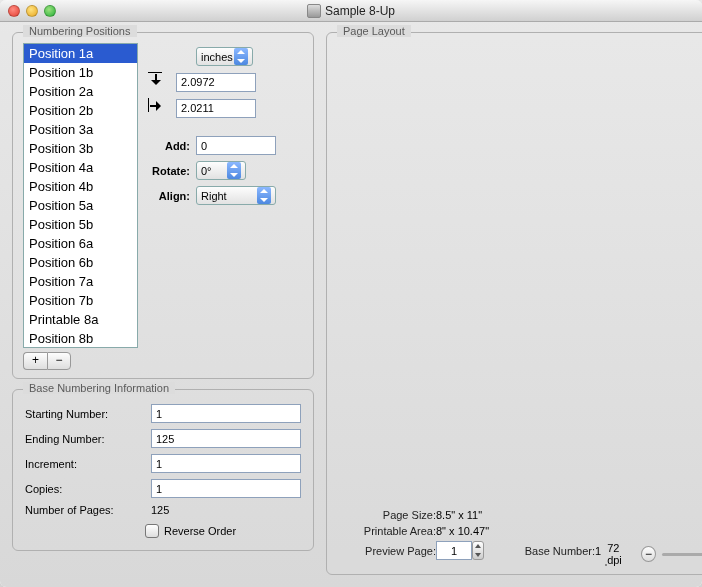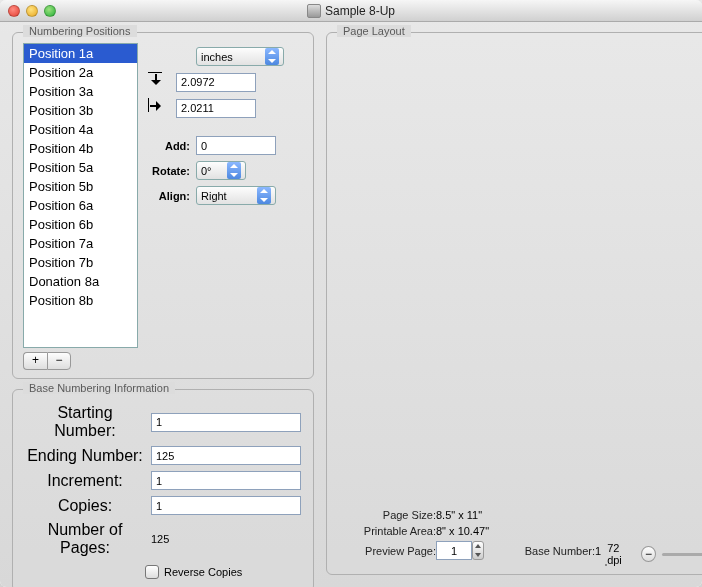--- a/index.html
+++ b/index.html
@@ -31,21 +31,21 @@
 .row .lbl { width:42px; text-align:right; color:#000; font-size:11px; font-weight:bold; }
 .inp { background:#fff; border:1px solid #8ea1bb; height:19px; padding:1px 4px; font-size:11px; }
 .select { background:linear-gradient(#fdfdfd,#e2e2e2); border:1px solid #8aa; border-radius:3px; height:19px; padding:1px 4px; font-size:11px; display:inline-flex; align-items:center; position:relative; }
 .sel-arrows { margin-left:auto; width:14px; height:17px; background:linear-gradient(#8bb8ff,#4d88e0); border-radius:2px; position:relative; }
 .sel-arrows::before, .sel-arrows::after { content:""; position:absolute; left:3px; border-left:4px solid transparent; border-right:4px solid transparent; }
 .sel-arrows::before { top:2px; border-bottom:4px solid #fff; }
 .sel-arrows::after { bottom:2px; border-top:4px solid #fff; }
 .iconbtn { width:22px; height:20px; display:inline-block; position:relative; }
 .form-area { display:flex; flex-direction:column; gap:6px; padding:4px 2px; }
 .frow { display:flex; align-items:center; gap:6px; }
-.frow .flbl { width:120px; text-align:center; font-size:16px; }
+.frow .flbl { width:120px; text-align:left; font-size:11px; }
 .frow .finp { flex:1; max-width:150px; }
 .chk { display:flex; align-items:center; gap:5px; margin-left:120px; margin-top:2px; }
 .chkbx { width:14px; height:14px; border:1px solid #777; border-radius:3px; background:linear-gradient(#fff,#ddd); }
 .layout-info { display:flex; flex-direction:column; gap:4px; padding:2px 4px 6px 4px; }
 .lirow { display:flex; align-items:center; gap:0; }
 .lirow .ll { width:95px; text-align:right; color:#222; }
 .stepper { width:12px; height:19px; background:linear-gradient(#fff,#ccc); border:1px solid #999; border-radius:3px; position:relative; }
 .stepper::before, .stepper::after { content:""; position:absolute; left:2px; border-left:3px solid transparent; border-right:3px solid transparent; }
 .stepper::before { top:2px; border-bottom:4px solid #555; }
 .stepper::after { bottom:2px; border-top:4px solid #555; }
@@ -92,43 +92,45 @@
     <div class="title"><span class="title-icon"></span><span>Sample 8-Up</span></div>
   </div>
   <div class="body">
     <div class="col-left">
       <div class="group" style="flex:0 0 auto;">
         <div class="group-title">Numbering Positions</div>
         <div class="list-area">
           <div>
             <div class="listbox" id="positions-list">
                 <div class="list-item sel">Position 1a</div>
+                <div class="list-item">Position 1b</div>
                 <div class="list-item">Position 2a</div>
+                <div class="list-item">Position 2b</div>
                 <div class="list-item">Position 3a</div>
                 <div class="list-item">Position 3b</div>
                 <div class="list-item">Position 4a</div>
                 <div class="list-item">Position 4b</div>
                 <div class="list-item">Position 5a</div>
                 <div class="list-item">Position 5b</div>
                 <div class="list-item">Position 6a</div>
                 <div class="list-item">Position 6b</div>
                 <div class="list-item">Position 7a</div>
                 <div class="list-item">Position 7b</div>
-                <div class="list-item">Donation 8a</div>
+                <div class="list-item">Printable 8a</div>
                 <div class="list-item">Position 8b</div>
               </div>
             <div class="list-buttons">
               <div class="bumpbtn">+</div>
               <div class="bumpbtn">−</div>
             </div>
           </div>
           <div class="right-col">
             <div class="row">
               <span class="lbl"></span>
-              <div class="select" style="width:88px;">
+              <div class="select" style="width:57px;">
                   <span>inches</span>
                   <span class="sel-arrows"></span>
                 </div>
             </div>
             <div class="row">
               <span class="iconbtn"><span class="box-line" style="border:none;border-top:1px solid #000;"></span><span class="arrow-down"></span></span>
               <input class="inp" style="width: 80px;" value="2.0972">
             </div>
             <div class="row">
               <span class="iconbtn"><span class="box-line" style="border:none;border-left:1px solid #000;"></span><span class="arrow-right"></span></span>
@@ -174,21 +176,21 @@
           <div class="frow">
               <span class="flbl">Copies:</span>
               <input class="inp finp" value="1" style="">
             </div>
           <div class="frow">
               <span class="flbl">Number of Pages:</span>
               <span>125</span>
             </div>
           <div class="chk">
               <div class="chkbx"></div>
-              <span>Reverse Copies</span>
+              <span>Reverse Order</span>
             </div>
         </div>
       </div>
     </div>
     <div class="col-right">
       <div class="group" style="flex:1; display:flex; flex-direction:row;align-items:flex-end;">
         <div class="group-title">Page Layout</div>
         <div class="layout-info">
           <div class="lirow">
               <span class="ll">Page Size:</span>

